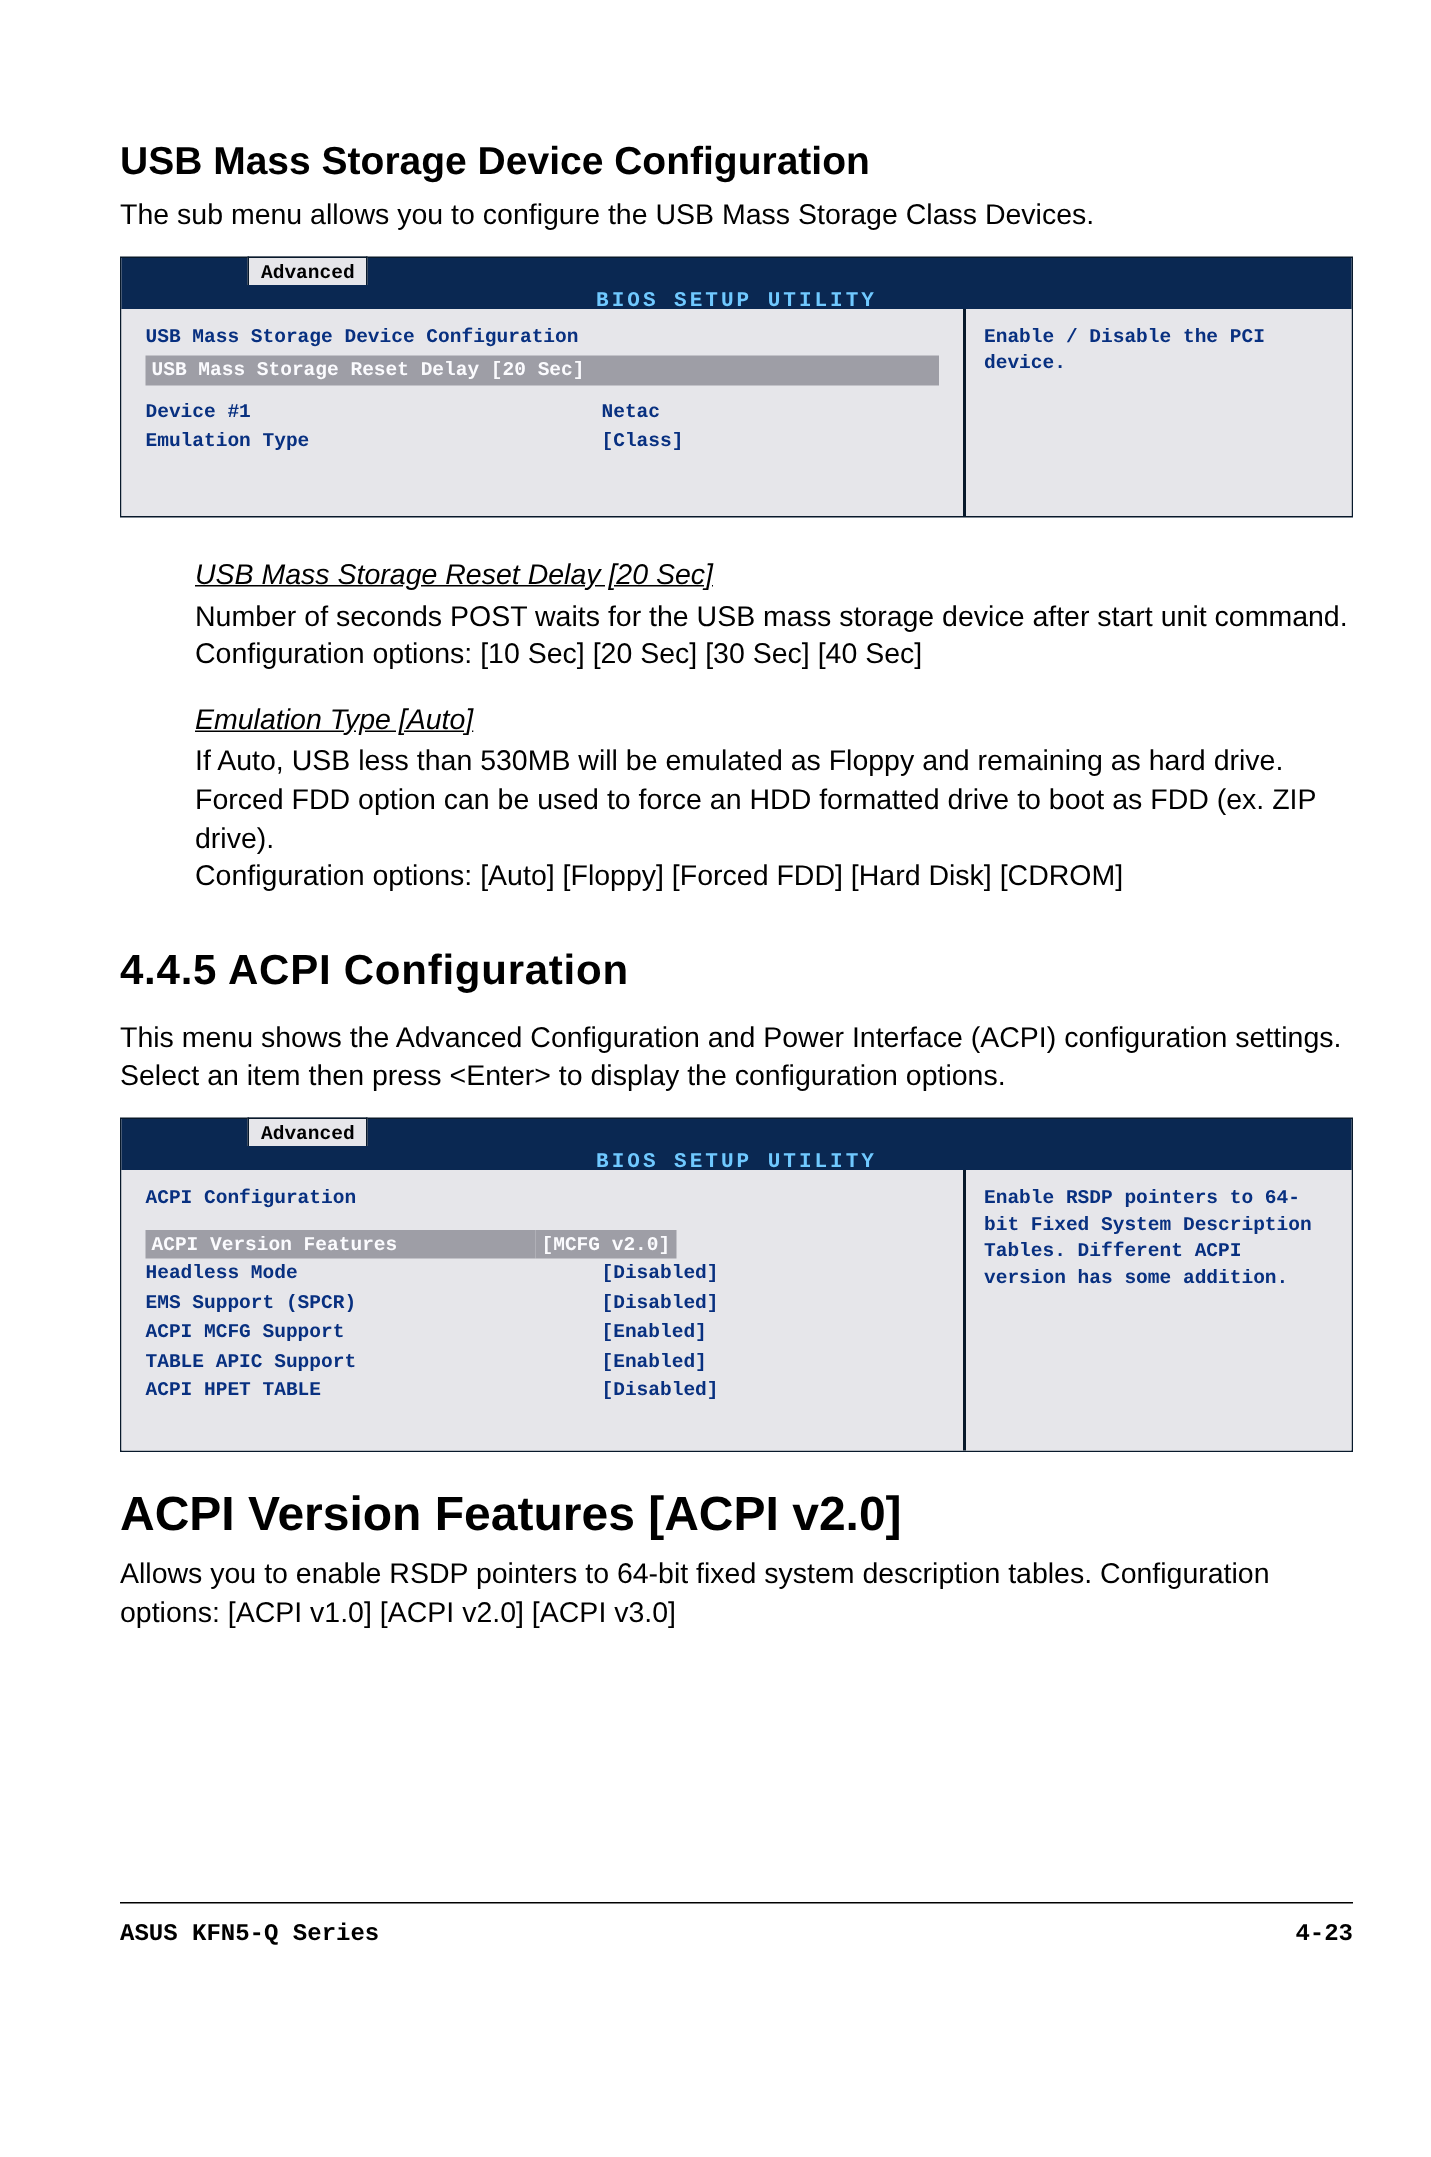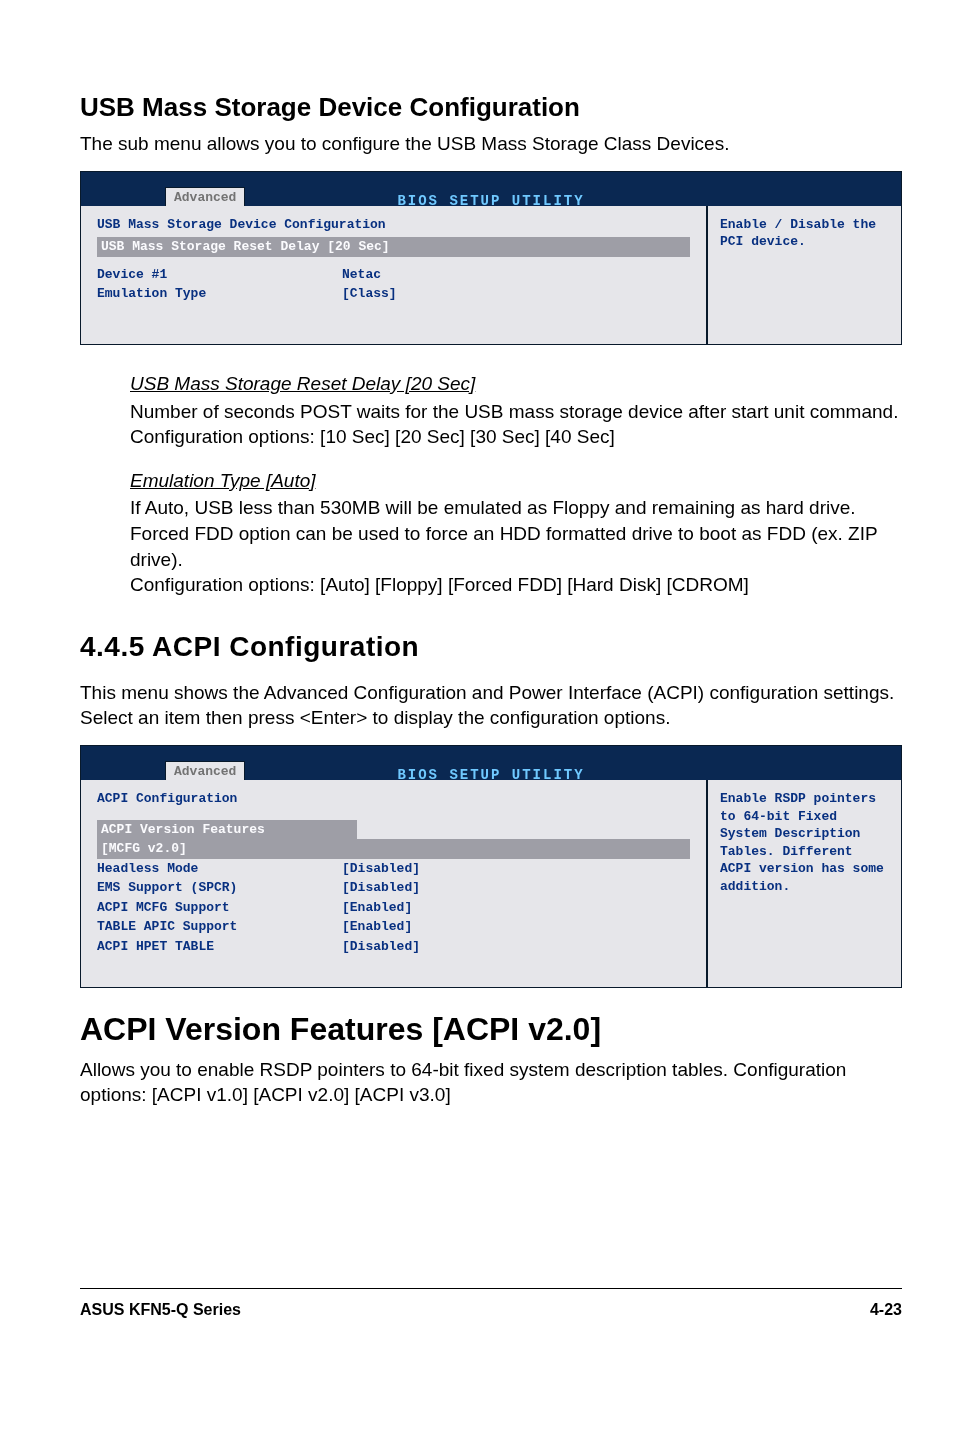--- a/index.html
+++ b/index.html
@@ -68,77 +68,77 @@
     left: 50%;
     transform: translateX(-50%);
     top: 20px;
     font-size: 14px;
     letter-spacing: 2px;
     color: #70c9ff;
   }
   .bios-tab {
     position: absolute;
     left: 84px;
-    bottom: 0;
+    bottom: 16px;
     background: #e6e6ea;
-    color: #737373;
+    color: #000000;
     font-weight: bold;
     padding: 2px 8px 0 8px;
     font-size: 13px;
     border-top: 1px solid #08192b;
     border-left: 1px solid #08192b;
     border-right: 1px solid #08192b;
     line-height: 16px;
   }
   .bios-body {
     display: flex;
     background: #e6e6ea;
   }
   .bios-left {
     flex: 1;
     padding: 10px 16px 40px 16px;
     color: #083080;
     position: relative;
   }
   .bios-right {
-    width: 195px;
+    width: 259px;
     border-left: 2px solid #08192b;
     padding: 10px 12px 40px 12px;
     color: #083080;
   }
   .bios-row {
     display: flex;
     padding: 1px 0;
   }
-  .bios-key { width: 245px; }
+  .bios-key { width: 304px; }
   .bios-val { }
   .bios-heading {
     color: #083080;
     margin-bottom: 4px;
   }
   .bios-highlight {
     background: #9e9ea6;
     color: #fbfbfe;
     padding: 1px 4px;
     display: block;
   }
   .bios-selected-row {
     display: flex;
-    flex-direction: column;
   }
   
   .footer {
     position: relative;
     margin-top: 180px;
     border-top: 1px solid #000;
     padding-top: 10px;
     font-size: 16px;
     font-weight: bold;
     display: flex;
     justify-content: space-between;
+    font-family: Liberation Mono, monospace;
   }
 </style>
 </head>
 <body>
 
 <div class="page">
 
   <h2 class="section-title">USB Mass Storage Device Configuration</h2>
   <p class="body">The sub menu allows you to configure the USB  Mass Storage Class Devices.</p>
 

